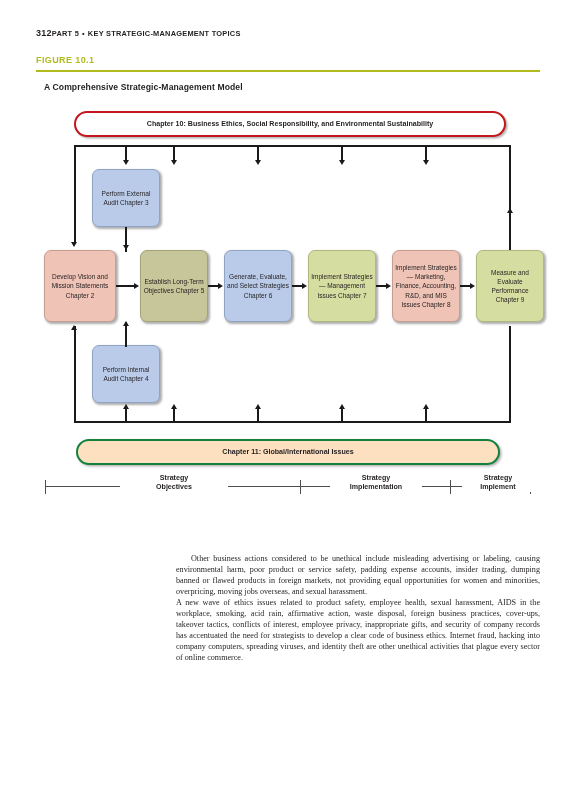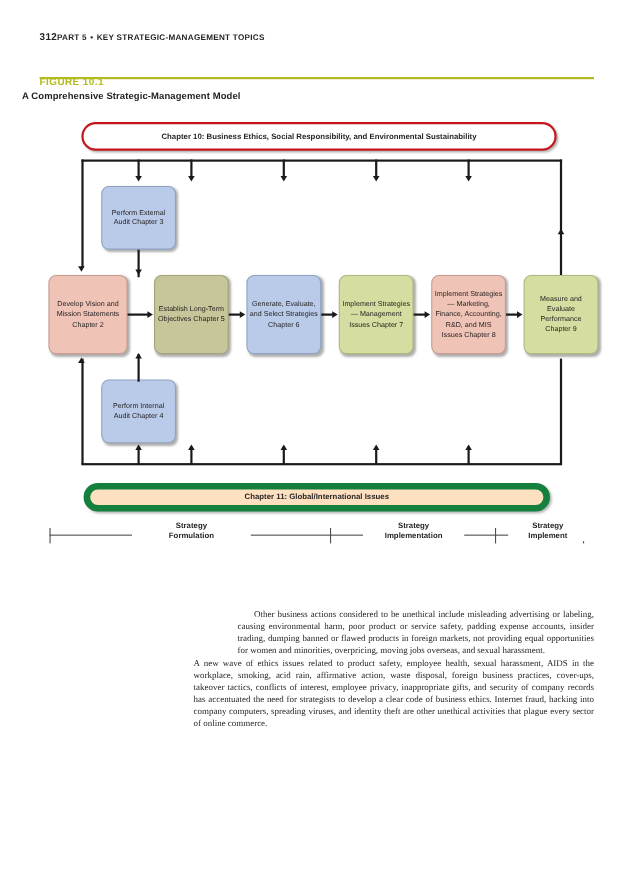--- a/index.html
+++ b/index.html
@@ -10,36 +10,36 @@
   }
   .page{position:absolute;inset:0;}
 
   
   .runhead{position:absolute;left:36px;top:28px;font-size:7.4px;font-weight:bold;
            letter-spacing:.25px;color:#231f20;white-space:nowrap;}
   .runhead .folio{font-size:9px;}
   .runhead .bullet{margin:0 3px;}
 
   
-  .fig-label{position:absolute;left:36px;top:69px;font-size:9px;font-weight:bold;
+  .fig-label{position:absolute;left:36px;top:55px;font-size:9px;font-weight:bold;
              letter-spacing:.4px;color:#b2bb1e;}
   .fig-rule{position:absolute;left:36px;top:70px;width:504px;height:1.6px;background:#b2bb1e;}
-  .fig-title{position:absolute;left:20px;top:82px;font-size:8.6px;font-weight:bold;
+  .fig-title{position:absolute;left:44px;top:82px;font-size:8.6px;font-weight:bold;
              letter-spacing:.1px;color:#231f20;}
 
   
   .diagram{position:absolute;left:0;top:104px;width:576px;height:412px;}
 
   .banner{position:absolute;display:flex;align-items:center;justify-content:center;
           text-align:center;font-size:7.1px;font-weight:bold;color:#231f20;
           box-sizing:border-box;}
   .banner-ch10{left:74px;top:7px;width:432px;height:26px;border:2.1px solid #c4161c;
                border-radius:13px;background:#fff;
                box-shadow:1.6px 1.6px 2px rgba(0,0,0,.30);}
-  .banner-ch11{left:76px;top:335px;width:424px;height:26px;border:6px solid #15803d;
+  .banner-ch11{left:76px;top:335px;width:424px;height:26px;border:2px solid #15803d;
                border-radius:13px;background:#fce0c0;
                box-shadow:1.6px 1.6px 2.4px rgba(0,0,0,.30);}
 
   
   .nbox{position:absolute;box-sizing:border-box;border-radius:7px;
         border:1px solid #8c8c8c;display:flex;align-items:center;justify-content:center;
         text-align:center;font-size:6.5px;line-height:1.42;color:#231f20;
         padding:3px 2px;box-shadow:1.7px 1.7px 2.2px rgba(0,0,0,.32);}
   .c-blue{background:#b9cbe8;border-color:#8fa4c4;}
   .c-pink{background:#efc3b6;border-color:#c79d90;}
@@ -79,21 +79,21 @@
   
   .source{position:absolute;left:30px;top:519px;font-size:7.2px;color:#231f20;
           font-family:"Liberation Serif",serif;white-space:nowrap;}
   .source i{font-style:italic;}
 
   
   .body{position:absolute;left:176px;top:553px;width:364px;
         font-family:"Liberation Serif",serif;font-size:8.15px;line-height:1.355;
         color:#231f20;text-align:justify;}
   .body p{margin:0;}
-  .body p.ind{text-indent:15px;margin-left:40px;}
+  .body p.ind{text-indent:15px;}
   .subhead{margin:12px 0 4px 0;font-family:"Liberation Sans",sans-serif;
            font-size:9px;font-weight:bold;color:#b5368f;letter-spacing:0;}
 </style>
 </head>
 <body>
 
 <div class="page">
 
   <div class="runhead">
     <span class="folio">312</span><span>PART 5</span><span class="bullet">•</span><span>KEY STRATEGIC-MANAGEMENT TOPICS</span>
@@ -174,21 +174,21 @@
       <div class="ptick" style="left:45px;"></div>
       <div class="pbar" style="left:45px;width:255px;"></div>
       <div class="ptick" style="left:300px;"></div>
       <div class="pbar" style="left:300px;width:150px;"></div>
       <div class="ptick" style="left:450px;"></div>
       <div class="pbar" style="left:450px;width:81px;"></div>
       <div class="ptick" style="left:530px;"></div>
 
       <div class="plabel" style="left:120px;width:108px;background:#fff;">
         <div>Strategy</div>
-        <div>Formulation</div>
+        <div>Objectives</div>
       </div>
       <div class="plabel" style="left:330px;width:92px;background:#fff;">
         <div>Strategy</div>
         <div>Implementation</div>
       </div>
       <div class="plabel" style="left:462px;width:72px;background:#fff;">
         <div>Strategy</div>
         <div>Implement</div>
       </div>
     </div>

